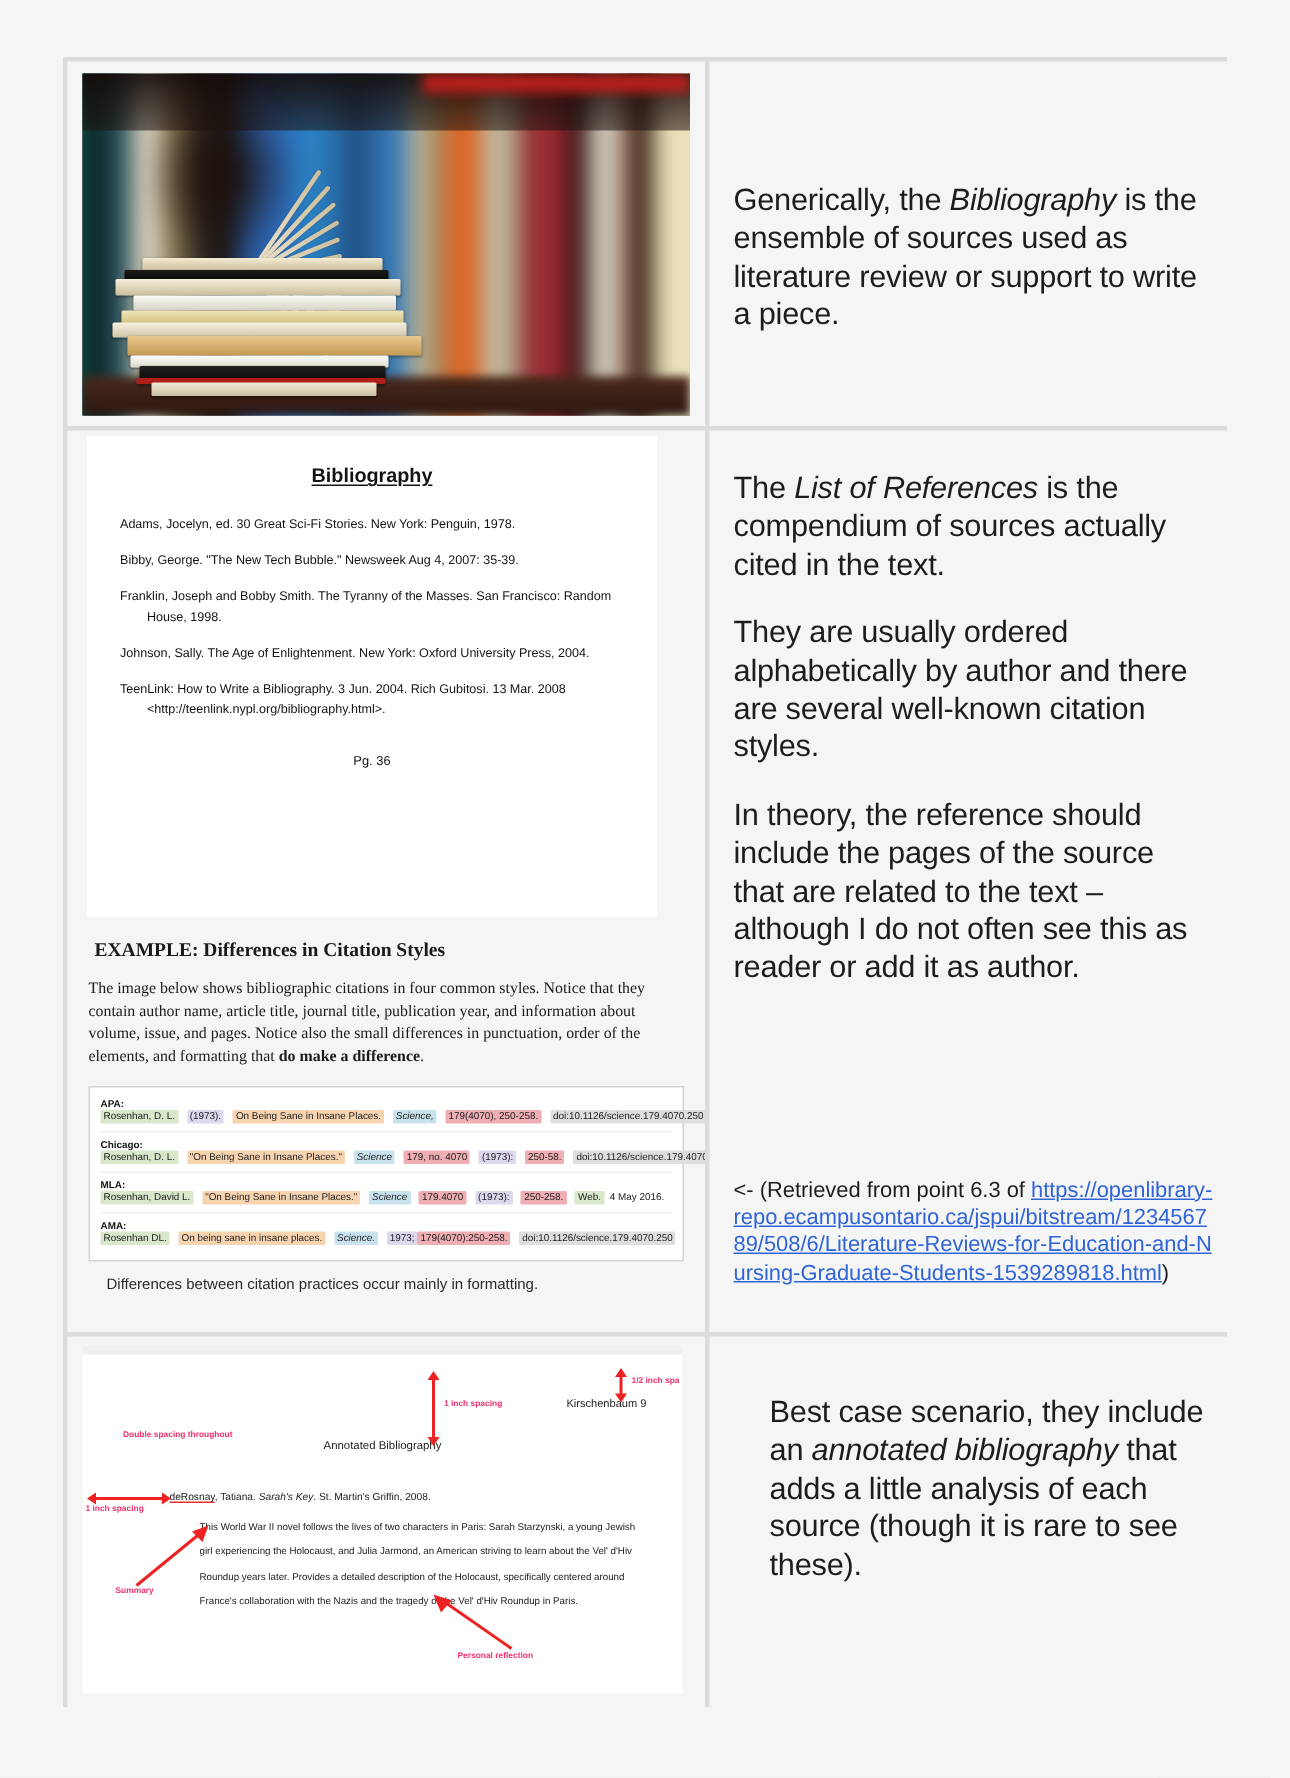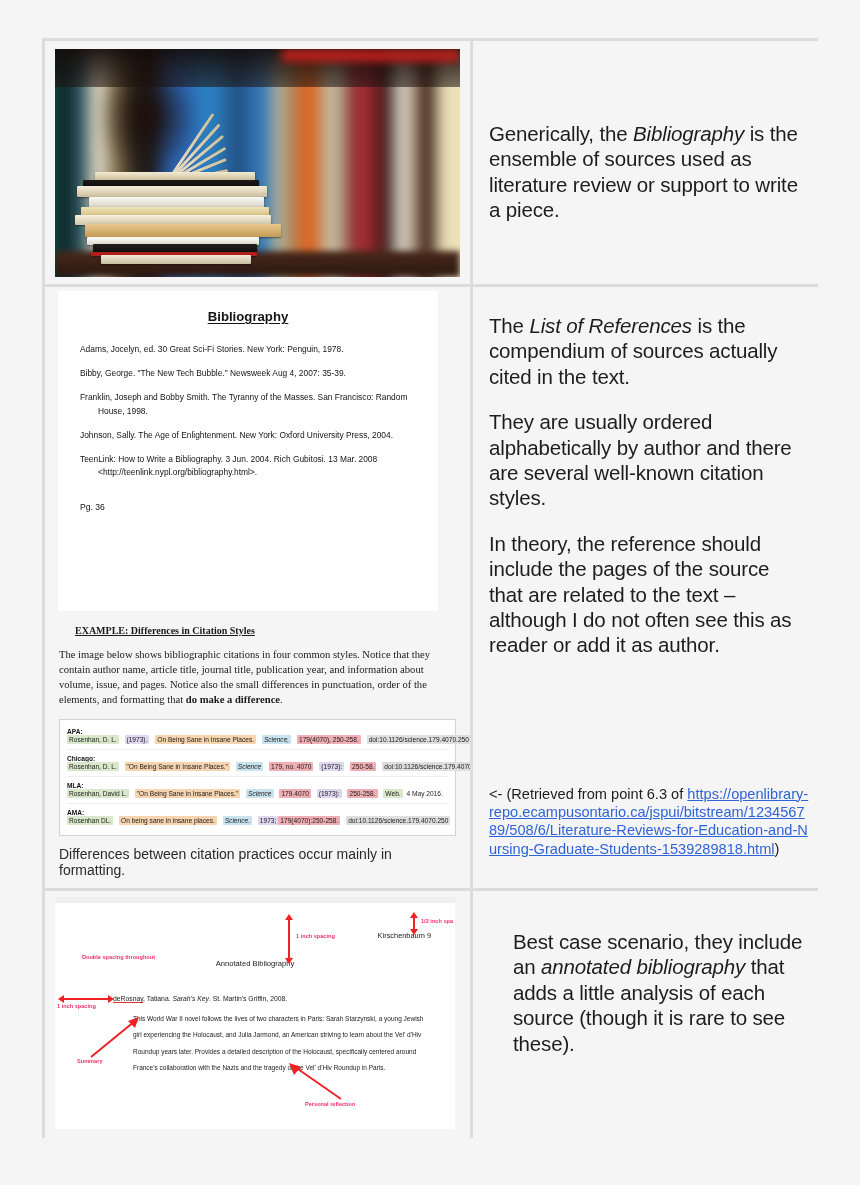--- a/index.html
+++ b/index.html
@@ -162,36 +162,36 @@
     text-decoration: underline;
     text-underline-offset: 2px;
   }
   .bibentry {
     margin: 0 0 11px 0;
     padding-left: 18px;
     text-indent: -18px;
   }
   .bibpg {
     margin-top: 22px;
-    text-align: left;
+    text-align: center;
     font-size: 8.6px;
   }
 
   
   .exblock {
     position: absolute; left: 0; top: 328px;
     width: 425px; height: 270px;
     background: #f5f5f5;
     padding: 10px 14px 0 14px;
     box-sizing: border-box;
     font-family: "Liberation Serif", serif;
     color: #1a1a1a;
   }
   .ex-title {
-    font-size: 10px; font-weight: 700; margin: 0 0 11px 16px; text-decoration: underline;
+    font-size: 13px; font-weight: 700; margin: 0 0 11px 4px;
   }
   .ex-body {
     font-size: 10.6px; line-height: 1.42; margin: 0 0 12px 0;
   }
   .ex-body b { font-weight: 700; }
 
   .styletable {
     background: #ffffff;
     border: 1px solid #d3d3d3;
     padding: 6px 7px 5px 7px;
@@ -208,23 +208,24 @@
   .h-purple { background: #ddd8ee; }
   .h-orange { background: #f7d4b0; }
   .h-blue   { background: #c9e3ee; }
   .h-red    { background: #eeaeb4; }
   .h-gray   { background: #dedede; }
   .h-none   { background: transparent; }
   .it { font-style: italic; }
 
   .ex-caption {
     margin-top: 10px;
-    font-size: 14px;
+    font-size: 10px;
     color: #2a2a2a;
     font-family: "Liberation Sans", sans-serif;
+    margin-left: 12px;
   }
 
   
   .anndoc {
     position: absolute; left: 10px; top: 6px;
     width: 400px; height: 232px;
     background: #ffffff;
     color: #1a1a1a;
     box-sizing: border-box;
     font-size: 6.6px;

